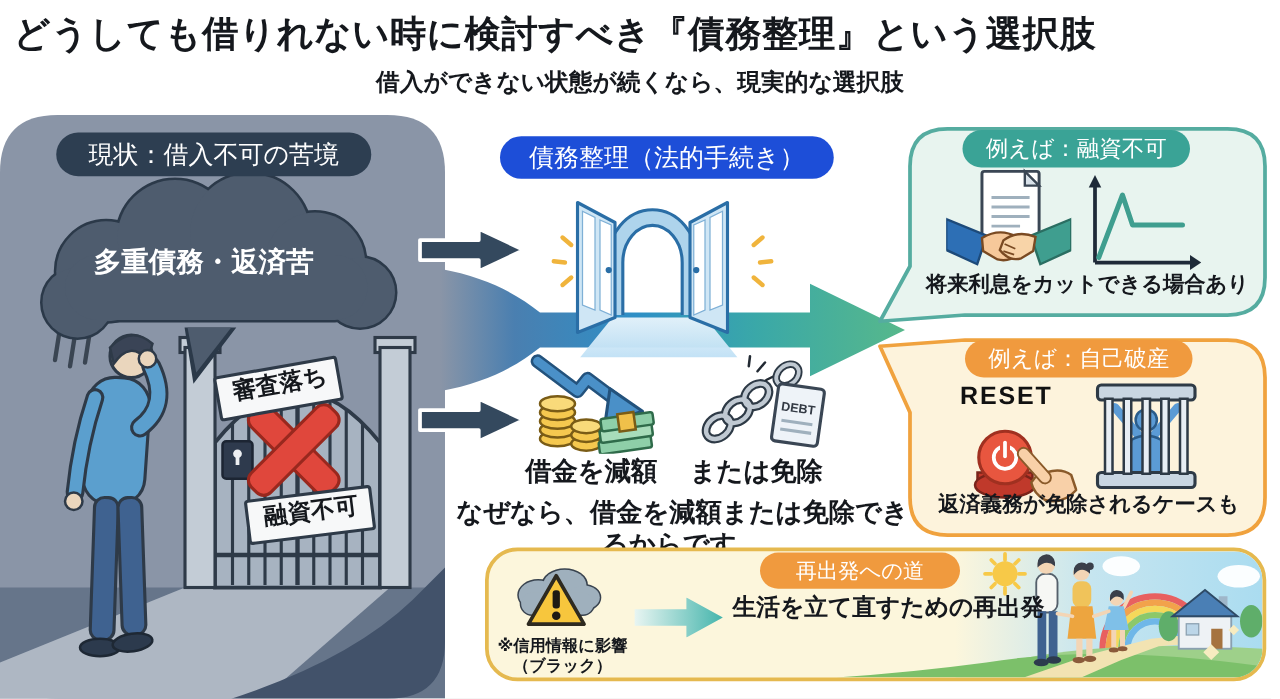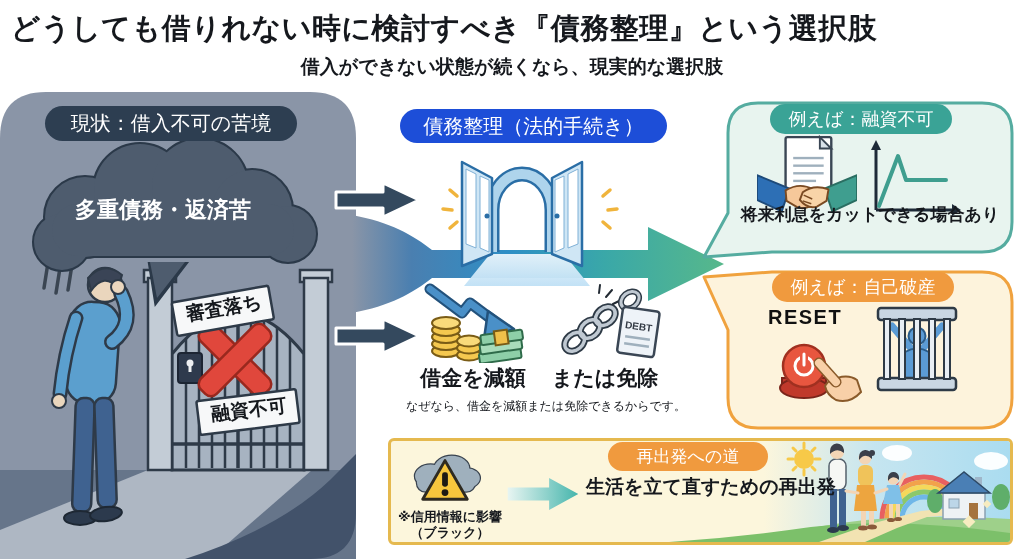--- a/index.html
+++ b/index.html
@@ -5,21 +5,21 @@
   html,body{margin:0;padding:0;background:#e9e9e9;}
   .stage{position:relative;width:1024px;height:559px;background:#ffffff;overflow:hidden;
          font-family:"Liberation Sans","DejaVu Sans",sans-serif;}
   .abs{position:absolute;}
   .t{position:absolute;font-weight:800;color:#15181d;line-height:1.18;}
   .pill{position:absolute;display:flex;align-items:center;justify-content:center;
         color:#fff;font-weight:400;border-radius:18px;white-space:nowrap;}
   .center{text-align:center;}
   svg{display:block;}
   .bar{position:absolute;left:388px;top:438px;width:625px;height:107px;background:#FCF6DC;
-       border:3px solid #E5B94F;border-radius:6px;box-sizing:border-box;overflow:hidden;}
+       border:3px solid #E5B94F;border-radius:26px;box-sizing:border-box;overflow:hidden;}
 </style>
 </head>
 <body>
 
 <div class="stage">
 
   <div class="t center" style="left:0;top:11px;width:888px;font-size:29px;letter-spacing:0.5px;">どうしても借りれない時に検討すべき『債務整理』という選択肢</div>
   <div class="t center" style="left:0;top:56px;width:1024px;font-size:19px;font-weight:700;">借入ができない状態が続くなら、現実的な選択肢</div>
 
   <svg class="abs" style="left:0;top:92px;" width="356" height="467" viewBox="0 0 356 467">
@@ -286,24 +286,25 @@
   <div class="pill" style="left:400px;top:109px;width:267px;height:34px;background:#1d4ed8;font-size:20px;">債務整理（法的手続き）</div>
   <div class="pill" style="left:770px;top:104px;width:182px;height:30px;background:#3AA396;font-size:18px;">例えば：融資不可</div>
   <div class="pill" style="left:772px;top:272px;width:182px;height:30px;background:#F09A3E;font-size:18px;">例えば：自己破産</div>
 
   <div class="t center" style="left:48px;top:197px;width:230px;font-size:22px;color:#FFFFFF;">多重債務・返済苦</div>
   <div class="t center" style="left:178px;top:297px;width:92px;font-size:19px;transform:rotate(-10deg);">審査落ち</div>
   <div class="t center" style="left:202px;top:399px;width:94px;font-size:19px;transform:rotate(-7deg);">融資不可</div>
 
   <div class="t center" style="left:413px;top:366px;width:120px;font-size:21px;">借金を減額</div>
   <div class="t center" style="left:545px;top:366px;width:120px;font-size:21px;">または免除</div>
-  <div class="t center" style="left:360px;top:399px;width:372px;font-size:12px;font-weight:400;">なぜなら、借金を減額または免除できるからです。</div>
-
-  <div class="t center" style="left:740px;top:205px;width:260px;font-size:17px;">将来利息をカットできる場合あり</div>
+  <div class="t center" style="left:360px;top:399px;width:372px;font-size:21px;font-weight:700;">なぜなら、借金を減額または免除できるからです。</div>
+
+  <div class="t center" style="left:740px;top:218px;width:260px;font-size:17px;">将来利息をカットできる場合あり</div>
   <div class="t" style="left:768px;top:306px;width:90px;font-size:20px;letter-spacing:1.5px;color:#111;">RESET</div>
+  <div class="t center" style="left:737px;top:394px;width:268px;font-size:17px;">返済義務が免除されるケースも</div>
 
   <div class="bar">
 
     <svg class="abs" style="left:278px;top:0;" width="341" height="101" viewBox="0 0 341 101">
       <defs>
         <linearGradient id="skyGrad" x1="0" y1="0" x2="1" y2="0">
           <stop offset="0" stop-color="#BFE3F2" stop-opacity="0"></stop>
           <stop offset="0.45" stop-color="#BFE3F2" stop-opacity="0.9"></stop>
           <stop offset="1" stop-color="#AADCF0"></stop>
         </linearGradient>

